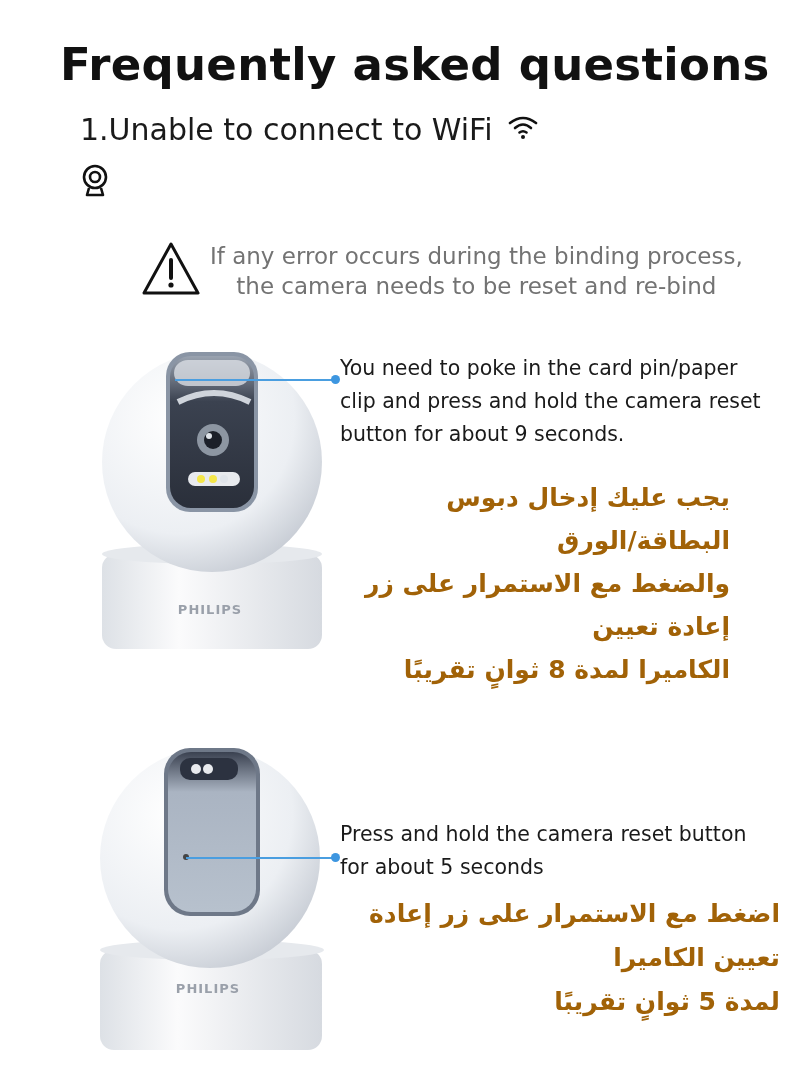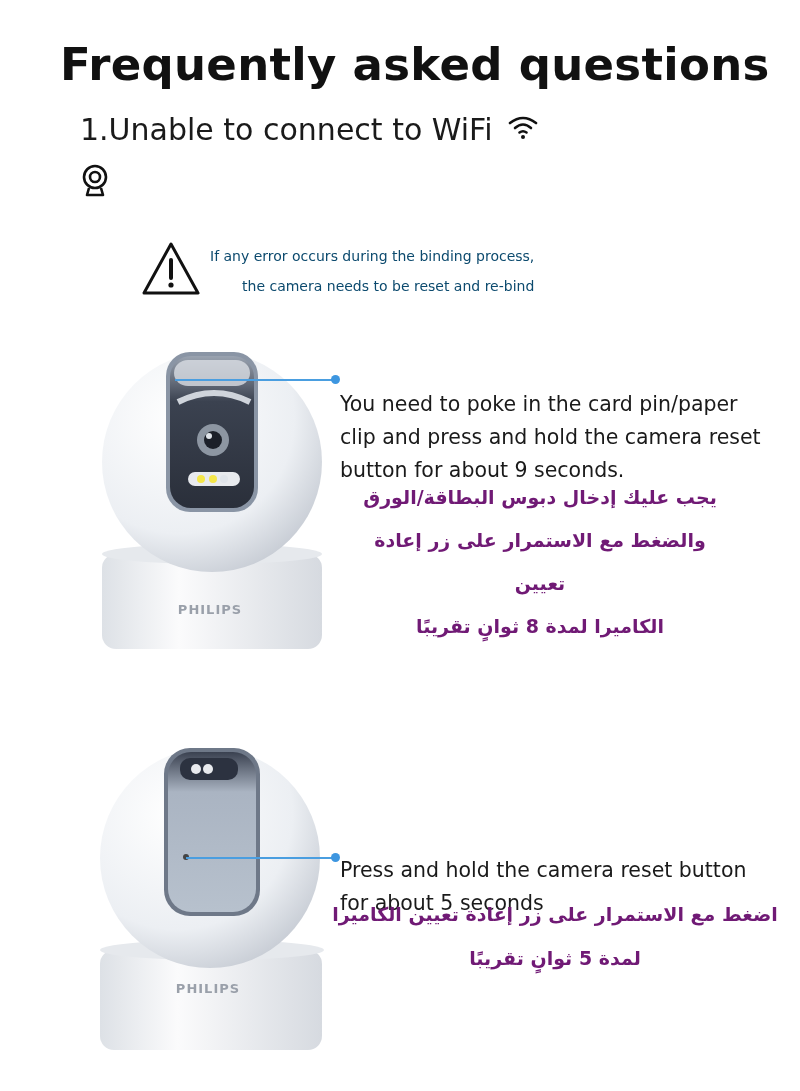--- a/index.html
+++ b/index.html
@@ -2,28 +2,28 @@
 <html><head>
 <meta charset="utf-8">
 <style>
   html, body { margin:0; padding:0; background:#ffffff; }
   body { width:800px; height:1091px; position:relative; overflow:hidden; font-family:"Liberation Sans", sans-serif; color:#111; }
   .title { position:absolute; left:60px; top:38px; font-size:45px; font-weight:bold; letter-spacing:0.3px; color:#111; font-family:"DejaVu Sans", sans-serif; }
   .faq { position:absolute; left:80px; font-size:30px; color:#1a1a1a; font-family:"DejaVu Sans", sans-serif; display:flex; align-items:center; gap:14px; }
   .faq1 { top:112px; }
   .faq2 { top:164px; }
   .warn { position:absolute; left:140px; top:240px; display:flex; align-items:center; gap:8px; }
-  .warn-text { font-size:14px; line-height:30px; color:#0c4a6e; text-align:right; font-family:"DejaVu Sans", sans-serif; }
+  .warn-text { font-size:23px; line-height:30px; color:#737373; text-align:center; font-family:"DejaVu Sans", sans-serif; }
   .cam { position:absolute; }
   .cam1 { left:96px; top:322px; width:240px; height:330px; }
   .cam2 { left:96px; top:718px; width:240px; height:340px; }
-  .en { position:absolute; font-size:20.5px; line-height:33px; color:#1a1a1a; font-family:"DejaVu Sans", sans-serif;margin-top:36px; }
+  .en { position:absolute; font-size:20.5px; line-height:33px; color:#1a1a1a; font-family:"DejaVu Sans", sans-serif; }
   .en1 { left:340px; top:352px; width:440px; }
   .en2 { left:340px; top:818px; width:440px; }
-  .ar { position:absolute; font-size:19px; font-weight:bold; direction:rtl; text-align:center; color:#701a75; font-family:"DejaVu Sans", sans-serif; }
+  .ar { position:absolute; font-size:25px; font-weight:bold; direction:rtl; color:#a16207; font-family:"DejaVu Sans", sans-serif; }
   .ar1 { left:350px; top:476px; width:380px; line-height:43px; }
   .ar2 { left:330px; top:892px; width:450px; line-height:44px; }
   .leader { position:absolute; height:2px; background:#4a9ee0; }
   .dot { position:absolute; width:9px; height:9px; border-radius:50%; background:#3d96e0; }
 </style>
 </head>
 <body>
 
 <div class="title">Frequently asked questions</div>
 

